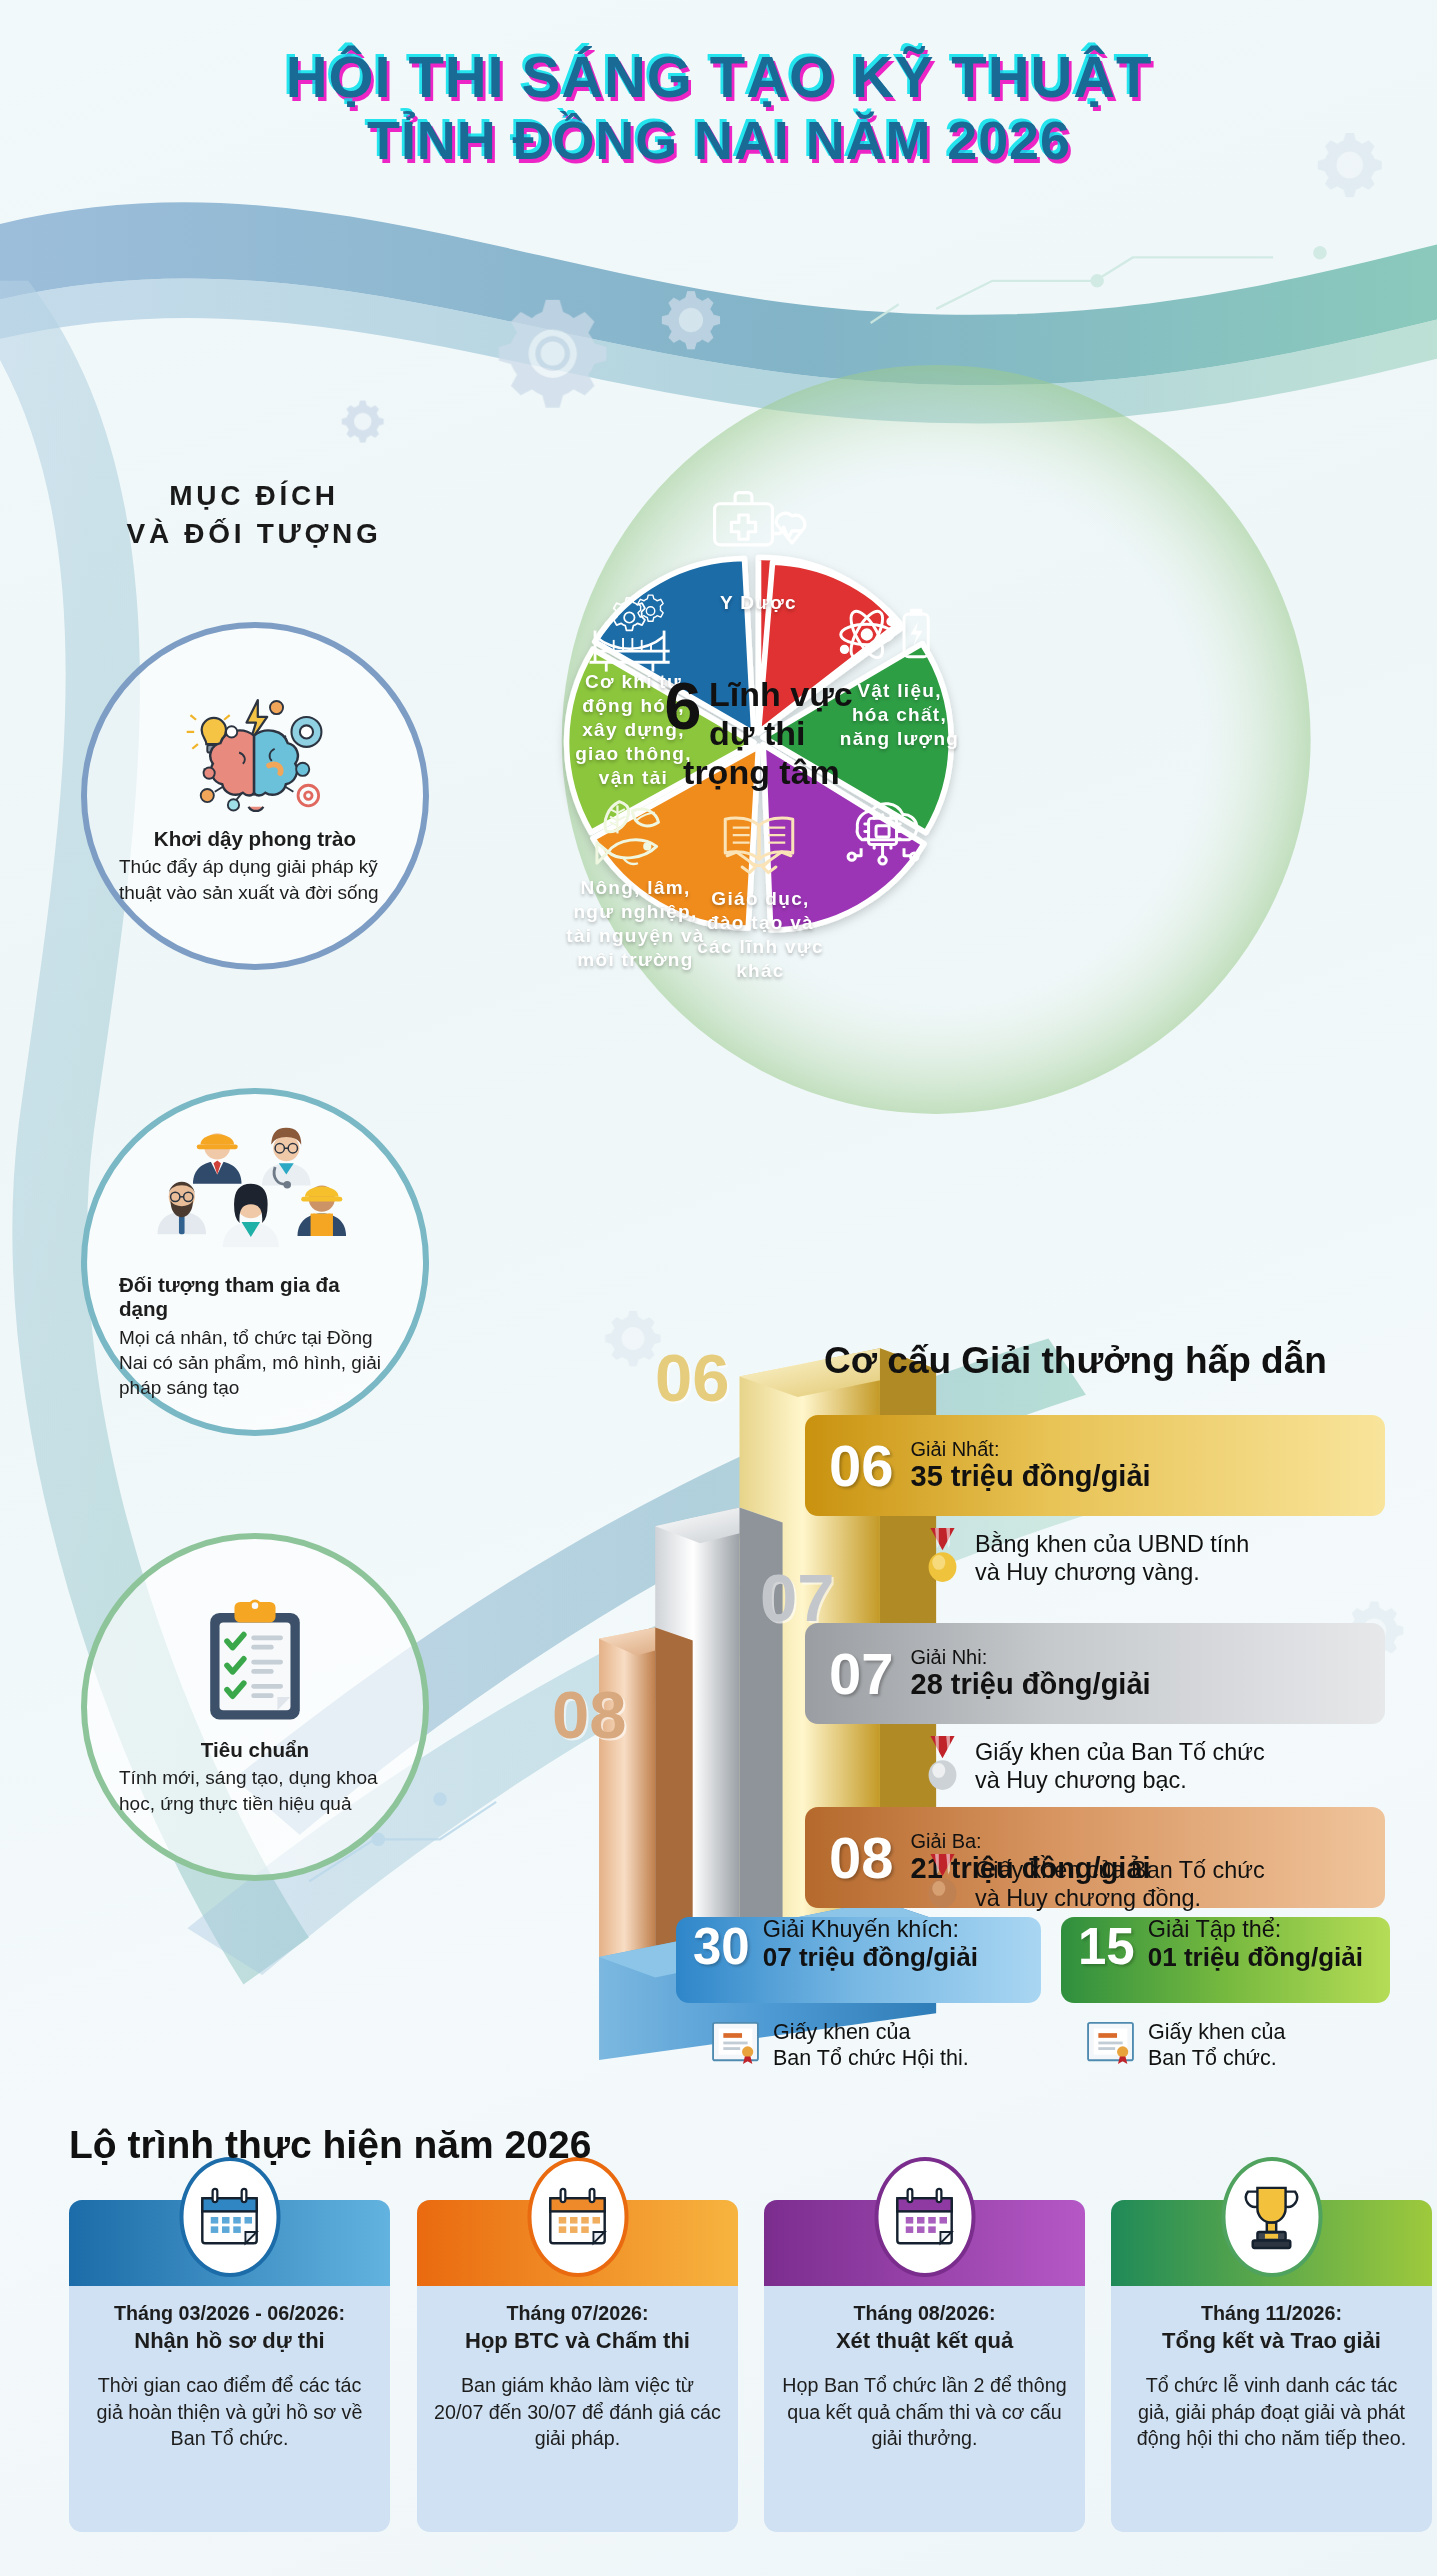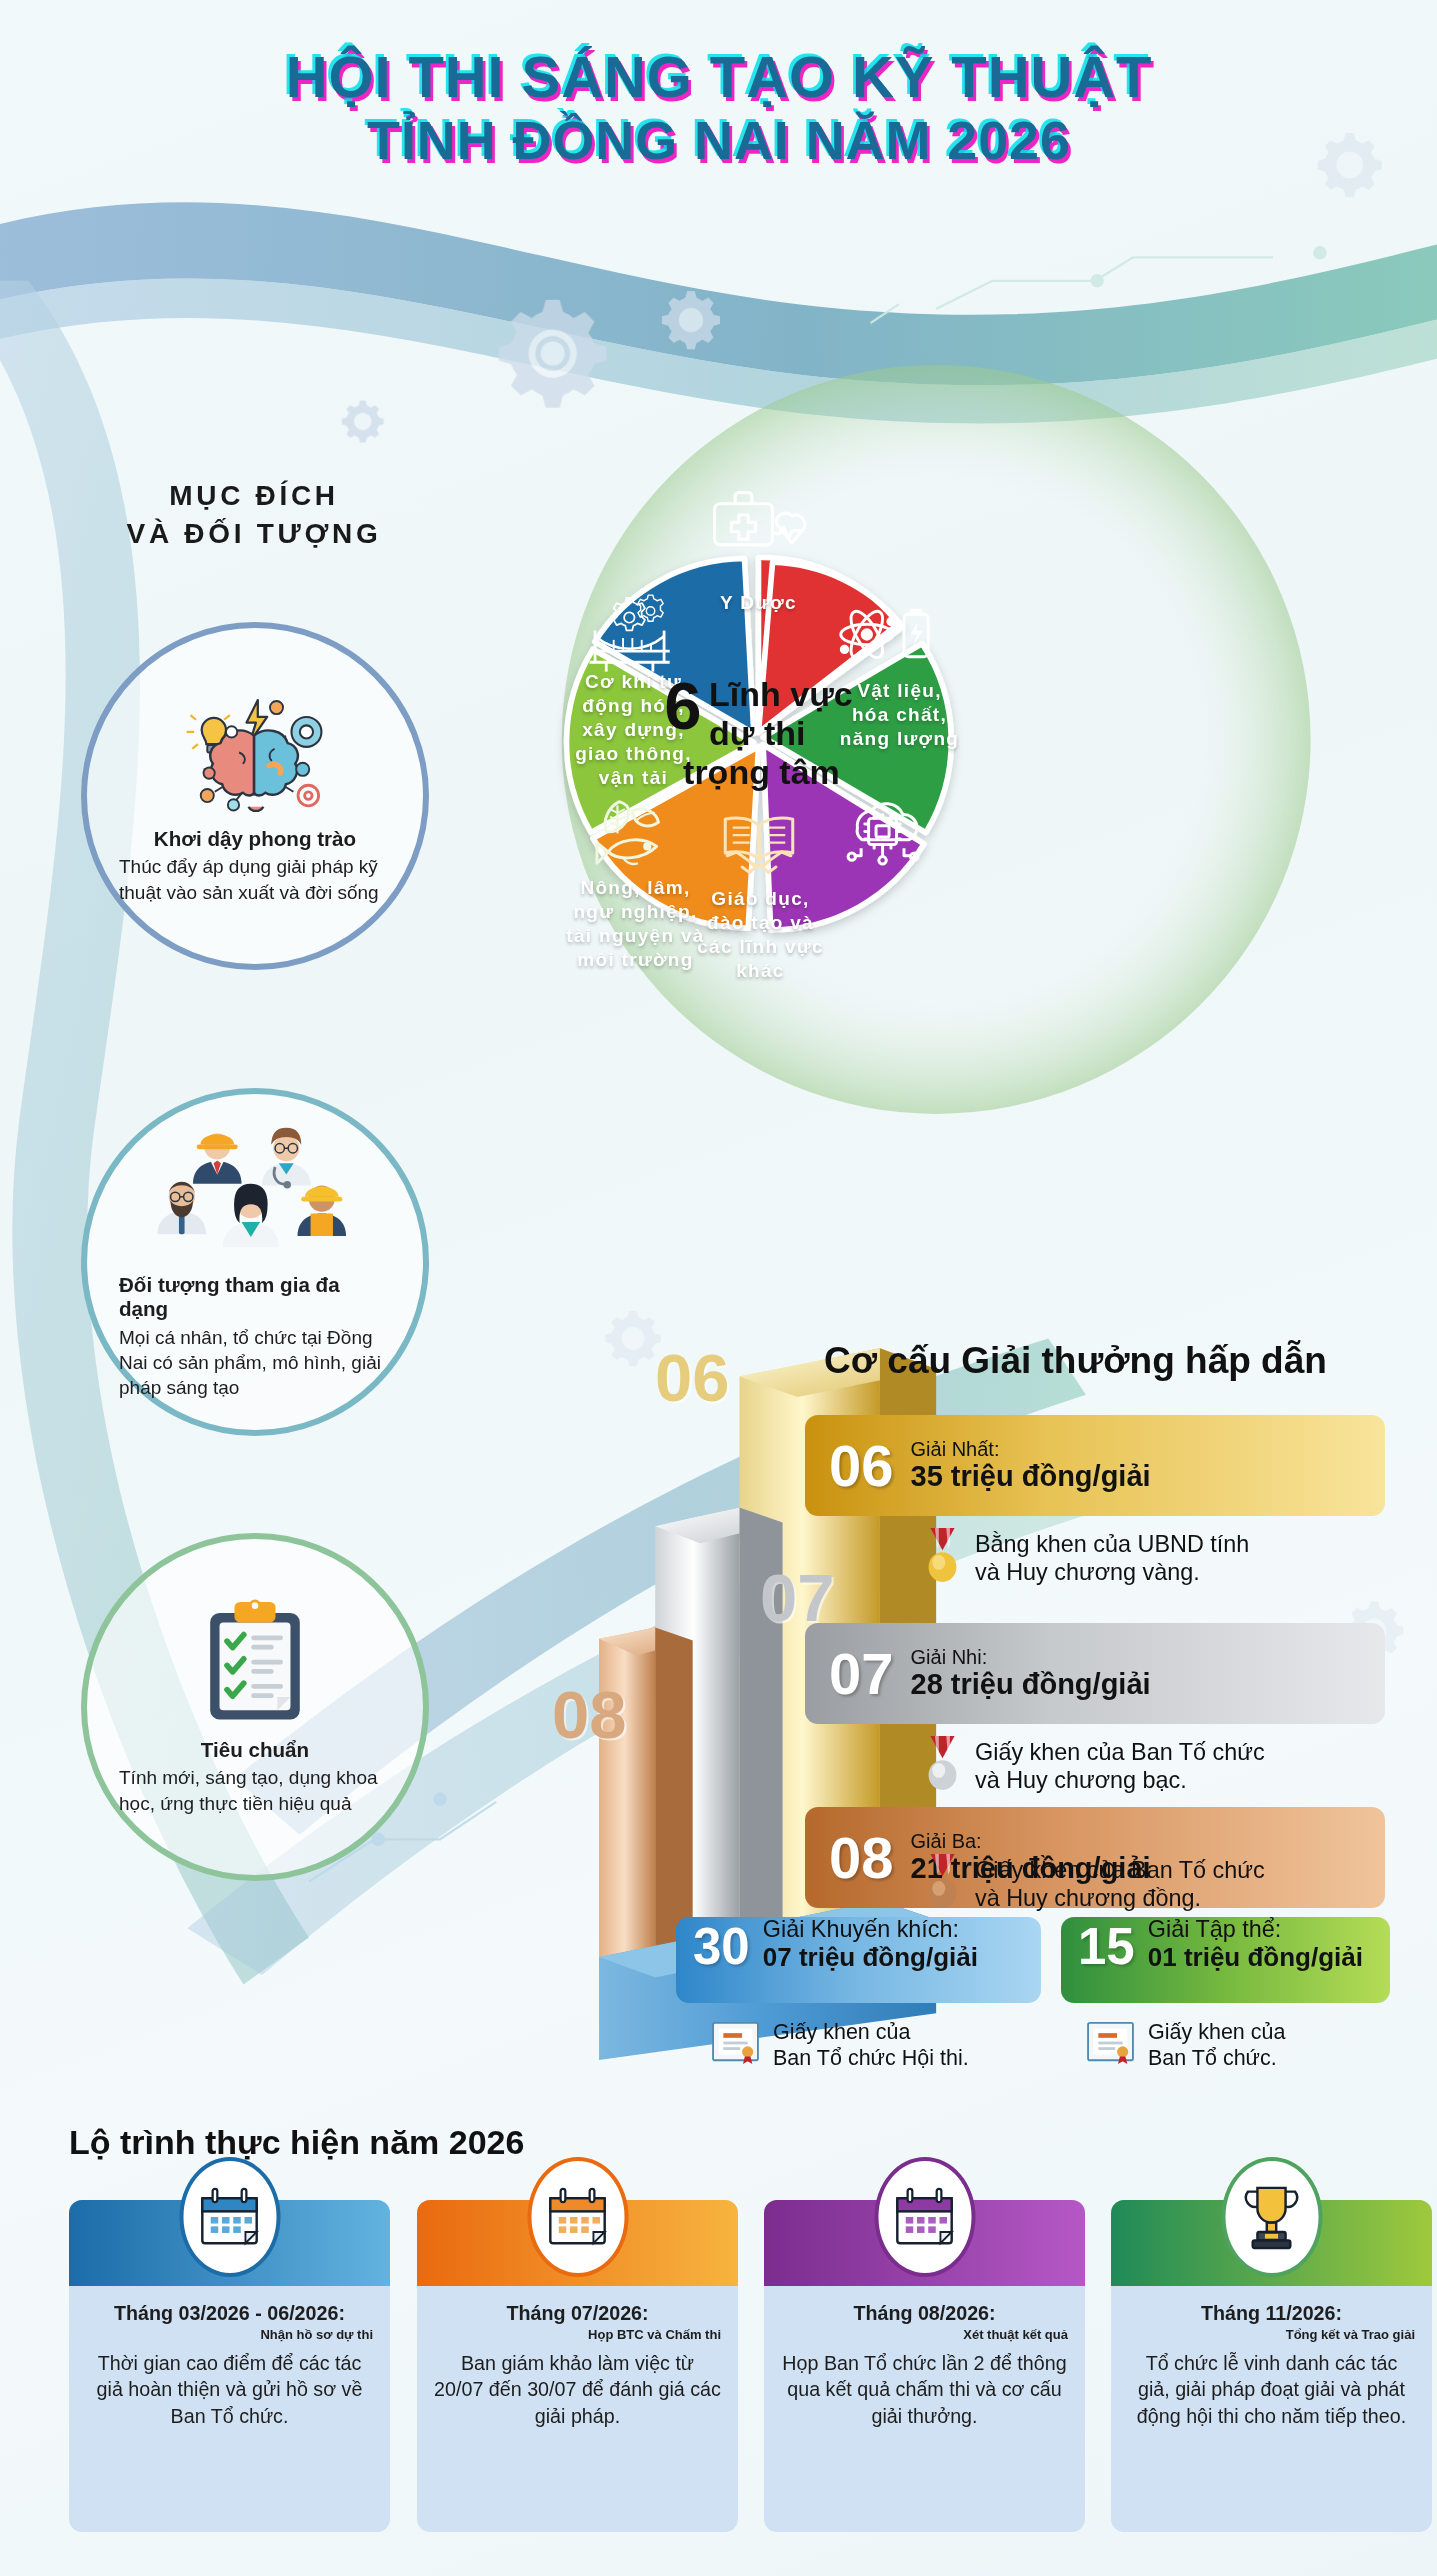--- a/index.html
+++ b/index.html
@@ -91,36 +91,36 @@
   .small-award {
     position:absolute; height:86px; border-radius:13px; display:flex;
     align-items:flex-start; padding-left:17px; z-index:6;
   }
   .sa-num { font-size:51px; font-weight:800; color:#fff; text-shadow:1.9px 1.9px 2.8px rgba(0,0,0,.22); margin-right:13px; }
   .sa-t1 { font-size:23.4px; color:#111; line-height:1.1; }
   .sa-t2 { font-size:26px; font-weight:800; color:#111; line-height:1.15; }
 
   
   .timeline-title {
-    position:absolute; left:69px; top:2123px; font-size:34px; font-weight:700; color:#111; z-index:8;
+    position:absolute; left:69px; top:2123px; font-size:39px; font-weight:700; color:#111; z-index:8;
   }
   .tl-card {
     position:absolute; top:2200px; width:321px; height:332px;
     border-radius:13px; background:#cfe1f2; z-index:6; overflow:visible;
   }
   .tl-head { height:86px; border-radius:13px 13px 0 0; }
   .tl-bubble {
     position:absolute; left:50%; top:-43px; transform:translateX(-50%);
     width:101px; height:120px; border-radius:51px/60px;
     background:#fff; border:4.7px solid #ccc;
     display:flex; align-items:center; justify-content:center;
   }
   .tl-body { padding:15px 17px 0; text-align:center; }
   .tl-t1 { font-size:19.7px; font-weight:800; line-height:1.3; }
-  .tl-t2 { font-size:13px; font-weight:800; line-height:1.3; margin-bottom:6px;text-align:right; }
+  .tl-t2 { font-size:22px; font-weight:800; line-height:1.3; margin-bottom:17px; }
   .tl-t3 { font-size:19.7px; line-height:1.35; }
 </style>
 </head>
 <body>
 
 <div class="bg-layer">
   <svg width="1438" height="2576" viewBox="0 0 1536 2752">
     <defs>
       <linearGradient id="rib1" x1="0" y1="0" x2="1" y2="0">
         <stop offset="0%" stop-color="#8fb4d6"></stop>

